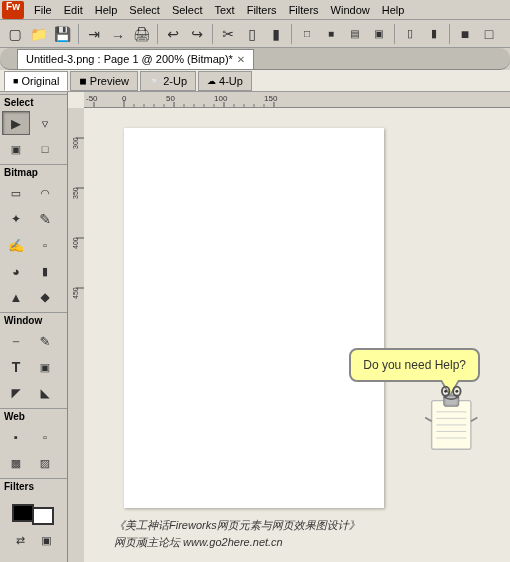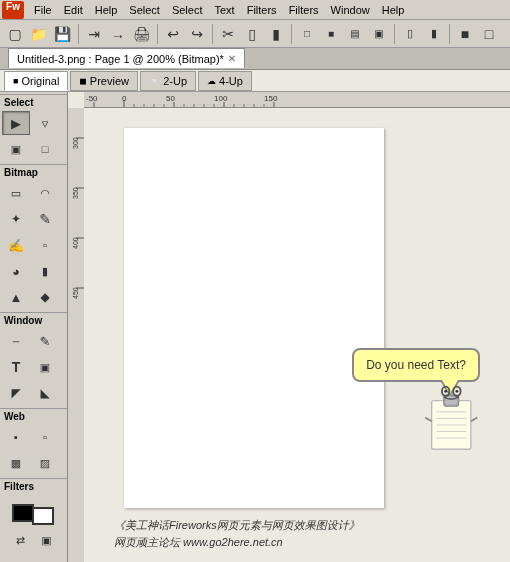--- a/index.html
+++ b/index.html
@@ -29,21 +29,21 @@
     .toolbar-btn {
       width: 22px; height: 22px; background: #d4d0c8;
       border: 1px solid transparent; display: flex; align-items: center; justify-content: center;
       cursor: pointer; font-size: 14px; color: #333;
     }
     .toolbar-sep { width: 1px; height: 20px; background: #999; margin: 0 2px; }
 
     
     #tabbar {
       height: 22px; background: #c0bdb5; border-bottom: 1px solid #888;
-      display: flex; align-items: flex-start; padding-left: 8px;
+      display: flex; align-items: center; padding-left: 17px; border-radius: 10px;
     }
     .tab {
       padding: 2px 8px; height: 20px; background: #d4d0c8;
       border: 1px solid #888; border-bottom: none; cursor: pointer;
       font-size: 11px; display: flex; align-items: center; margin-right: 2px;
     }
     .tab.active { background: #fff; }
     .tab-close { margin-left: 4px; font-size: 10px; color: #666; }
 
     
@@ -342,21 +342,21 @@
         <text x="1" y="188" font-size="7" fill="#333" transform="rotate(-90, 7, 185)">450</text>
       </svg>
     </div>
 
     <div id="canvas-content">
 
       <div id="white-canvas"></div>
 
       <div id="help-bubble">
         <div class="speech-bubble">
-          <div>Do you need Text?</div>
+          <div>Do you need Help?</div>
         </div>
 
         <svg class="clippy-img" viewBox="0 0 60 75" width="60" height="75">
 
           <rect x="5" y="20" width="42" height="52" rx="2" fill="#fffde7" stroke="#bbb" stroke-width="1.5"></rect>
           <line x1="10" y1="32" x2="42" y2="32" stroke="#ccc" stroke-width="1"></line>
           <line x1="10" y1="39" x2="42" y2="39" stroke="#ccc" stroke-width="1"></line>
           <line x1="10" y1="46" x2="42" y2="46" stroke="#ccc" stroke-width="1"></line>
           <line x1="10" y1="53" x2="42" y2="53" stroke="#ccc" stroke-width="1"></line>
           <line x1="10" y1="60" x2="42" y2="60" stroke="#ccc" stroke-width="1"></line>

